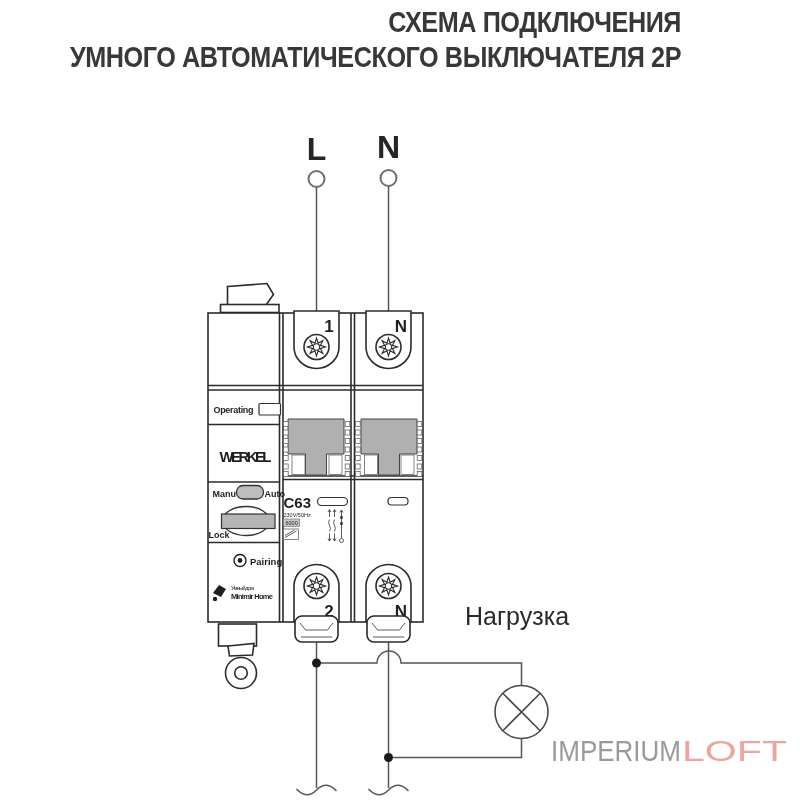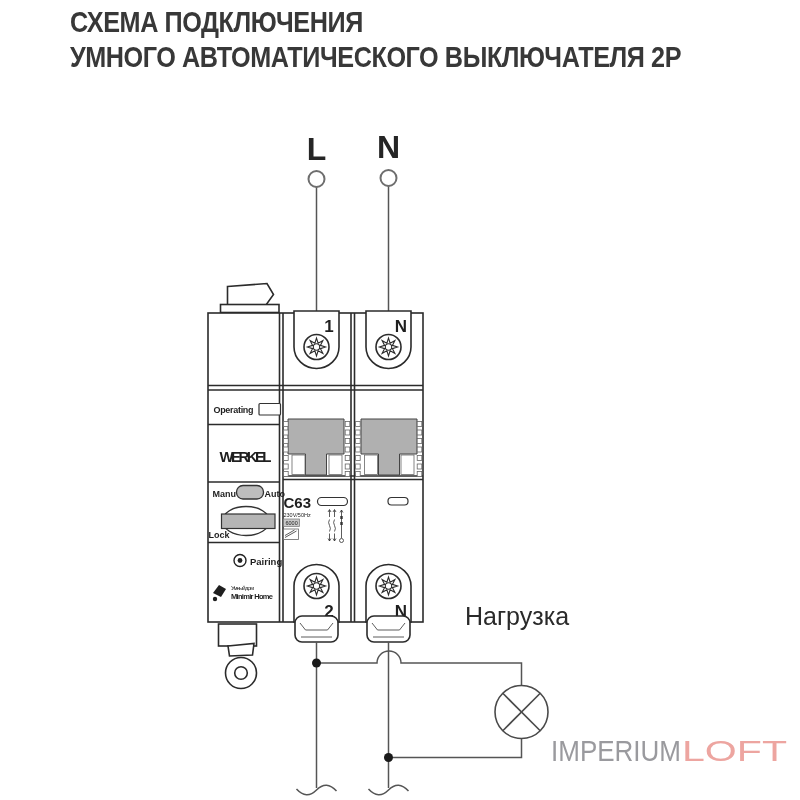--- a/index.html
+++ b/index.html
@@ -1,17 +1,17 @@
 <!DOCTYPE html>
 <html><head>
 <meta charset="utf-8">
 <style>
   html,body{margin:0;padding:0;background:#fff;}
   .stage{position:relative;width:800px;height:800px;background:#fff;overflow:hidden;
-         font-family:"Liberation Sans",sans-serif;}
+         font-family:"Liberation Sans",sans-serif;text-align:right;}
   .title{position:absolute;left:70px;top:4px;color:#383838;font-weight:bold;
          font-size:30px;line-height:35px;letter-spacing:-0.5px;
          transform:scaleX(0.84);transform-origin:0 0;white-space:nowrap;}
   svg{position:absolute;left:0;top:0;}
   svg text{font-family:"Liberation Sans",sans-serif;fill:#1f1f1f;}
   .t-big{font-size:32px;font-weight:bold;fill:#252525;}
   .t-term{font-size:17px;font-weight:bold;}
   .t-sm{font-size:9px;font-weight:bold;}
   .t-brand{font-size:15px;font-weight:bold;letter-spacing:1px;}
   .t-pair{font-size:9.5px;font-weight:bold;}

